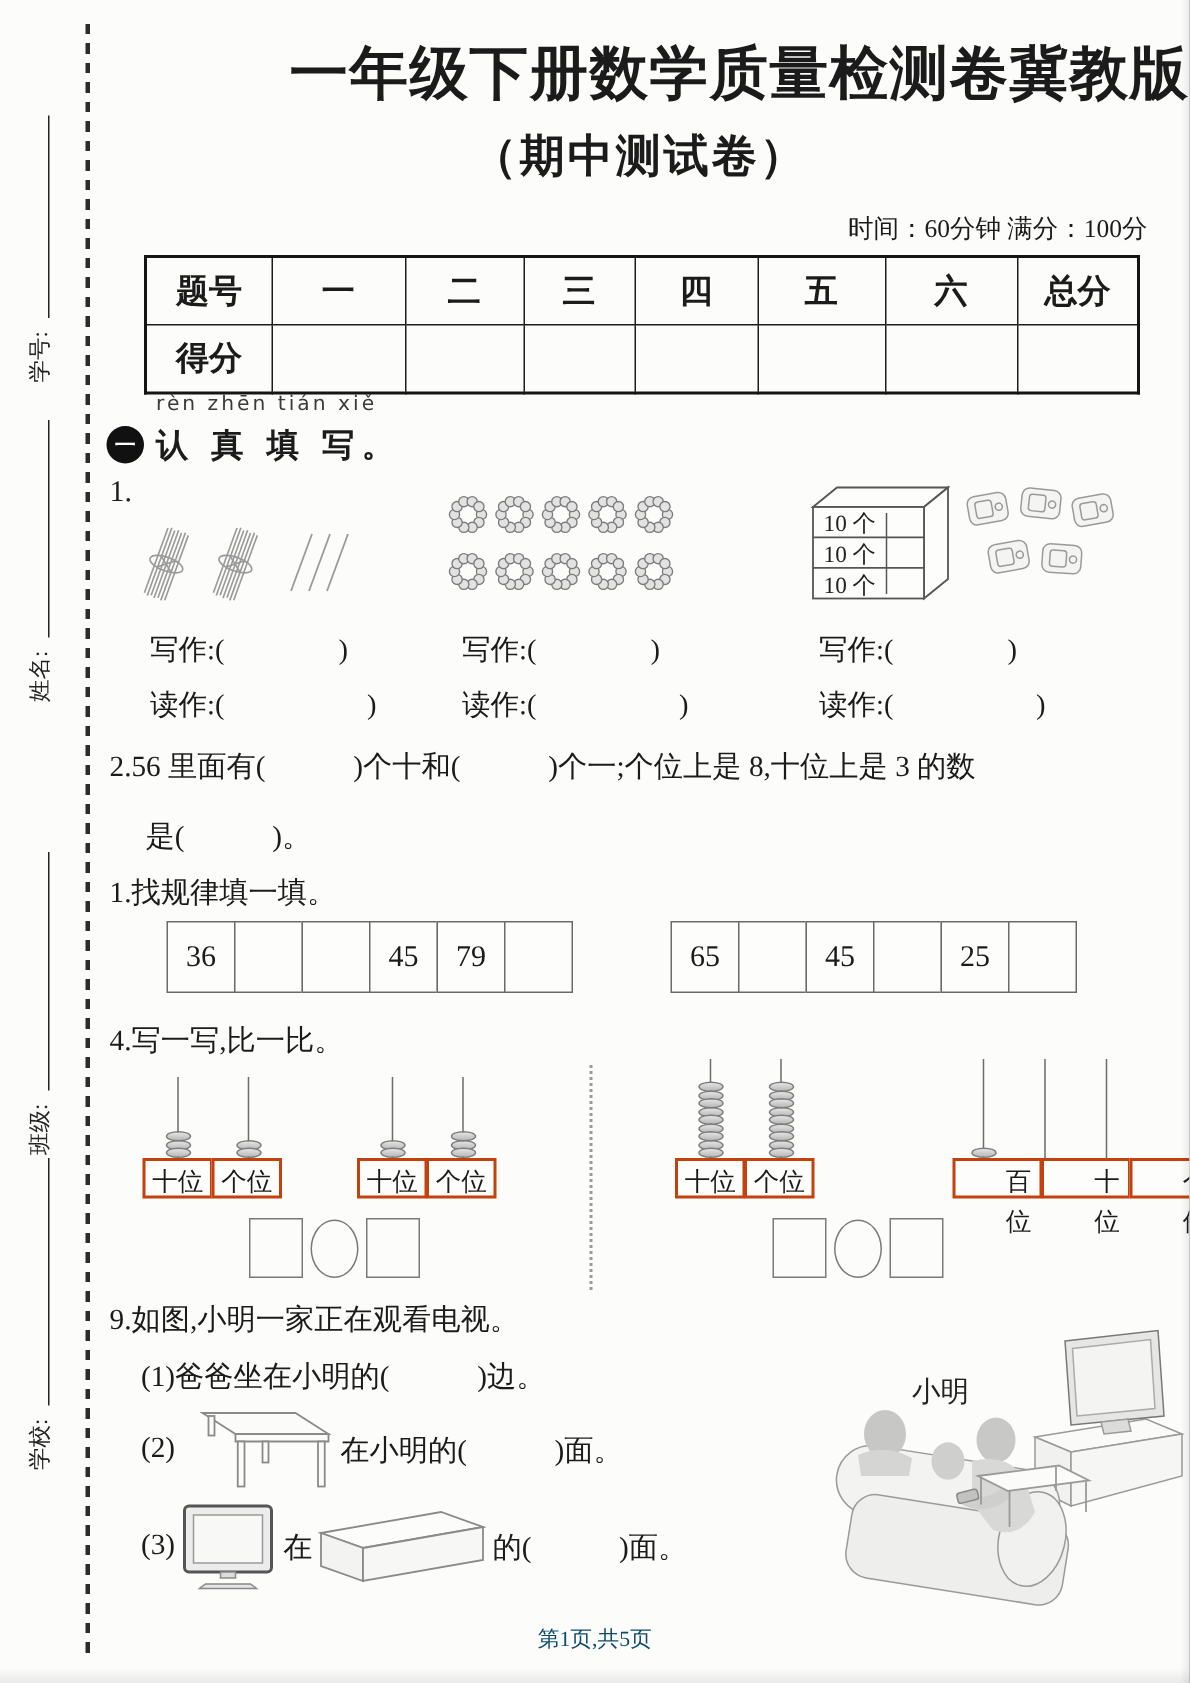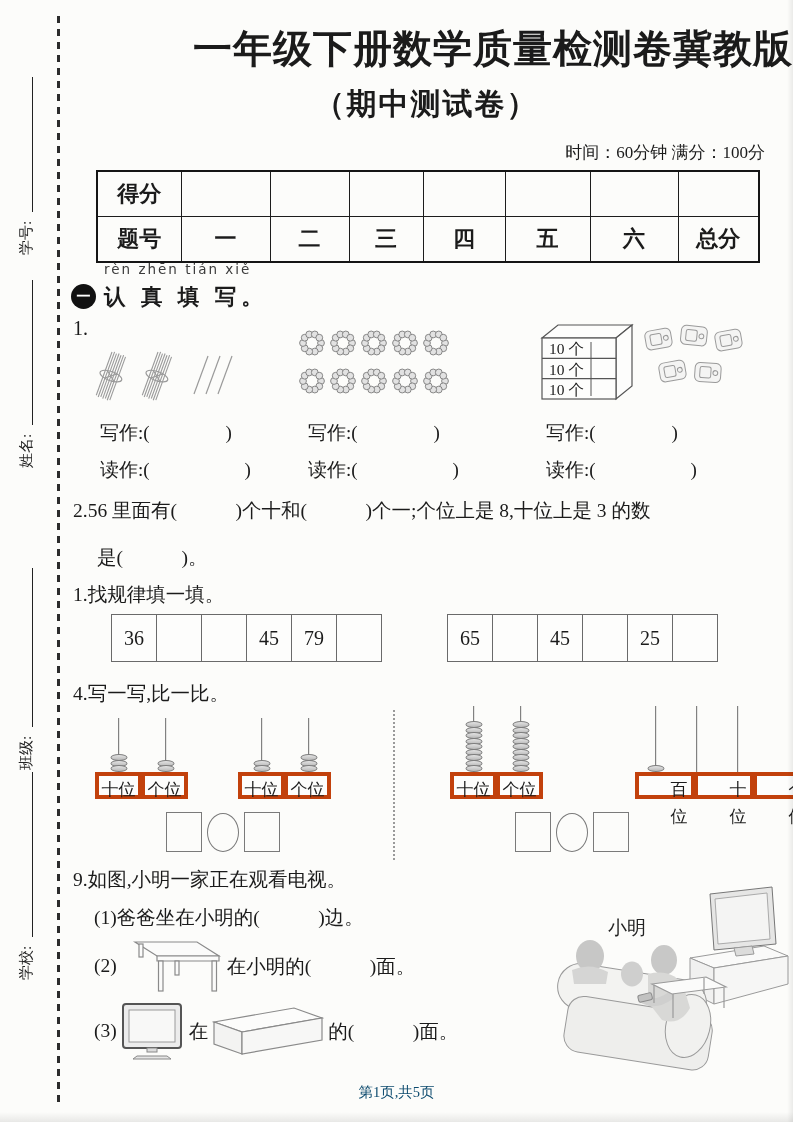--- a/index.html
+++ b/index.html
@@ -70,21 +70,21 @@
   .rod-wrap{position:relative;width:47px;height:54px;}
   .tall .rod-wrap{height:66px;}
   .cols3 .rod-wrap{width:41px;}
   .rod{position:absolute;left:50%;transform:translateX(-50%);bottom:0;width:1.7px;
     height:100%;background:#6b6b6b;}
   .stack{position:absolute;left:50%;transform:translateX(-50%);bottom:0;
     display:flex;flex-direction:column;justify-content:flex-end;}
   .bead{width:17px;height:7px;border:1px solid #7d7d7d;border-radius:50%;
     background:linear-gradient(#e3e3e3,#b9b9b9);margin-top:-1.5px;box-sizing:border-box;}
   .abacus .labels{display:flex;}
-  .col-label{width:47px;height:27px;border:4px solid #c2410c;margin-left:-1px;
+  .col-label{width:47px;height:27px;border:2px solid #c2410c;margin-left:-1px;
     text-align:center;line-height:27px;font-size:17px;background:#fdfdfc;box-sizing:border-box;}
   .col-label:first-child{margin-left:0}
   .cols3 .col-label{width:60px;padding-left:28px;}
   .divider{position:absolute;left:393px;top:710px;height:150px;border-left:2px dotted #9a9a9a;}
 
   .cmp{position:absolute;top:812px;display:flex;align-items:center;gap:5px;}
   .cmp-l{left:166px}.cmp-r{left:515px}
   .cmp .sq{width:34px;height:38px;border:1.4px solid #7a7a7a;}
   .cmp .ci{width:30px;height:37px;border:1.4px solid #7a7a7a;border-radius:50%;}
 
@@ -134,38 +134,38 @@
         <col style="width:89px">
         <col style="width:79px">
         <col style="width:74px">
       <col style="width:82px">
         <col style="width:85px">
         <col style="width:88px">
         <col style="width:81px">
     </colgroup>
     <tbody>
         <tr>
-      <td>得分</td>
-      <td></td>
-      <td></td>
-      <td></td>
-      <td></td>
-      <td></td>
-      <td></td>
-      <td></td>
-    </tr>
-    <tr>
       <td>题号</td>
       <td>一</td>
       <td>二</td>
       <td>三</td>
       <td>四</td>
       <td>五</td>
       <td>六</td>
       <td>总分</td>
+    </tr>
+    <tr>
+      <td>得分</td>
+      <td></td>
+      <td></td>
+      <td></td>
+      <td></td>
+      <td></td>
+      <td></td>
+      <td></td>
     </tr>
   </tbody>
     </table>
 
   <div class="pinyin">rèn  zhēn  tián  xiě</div>
   <div class="sec-head">
     <span class="badge">一</span>
     <span class="sec-title">认 真 填 写。</span>
   </div>
 

